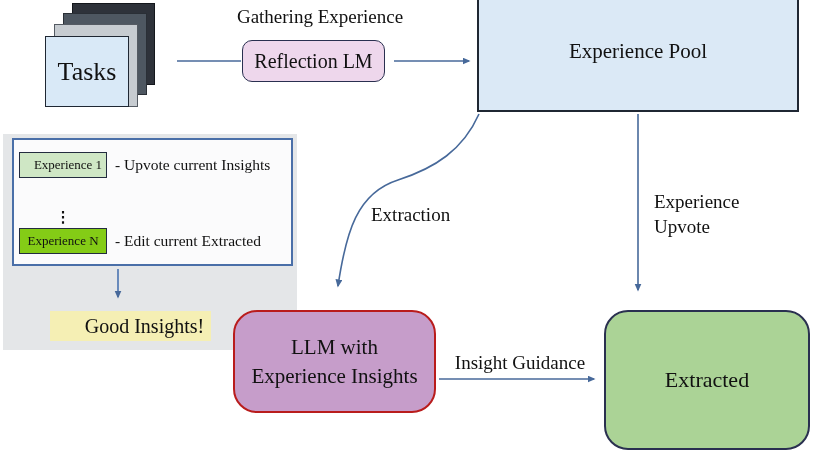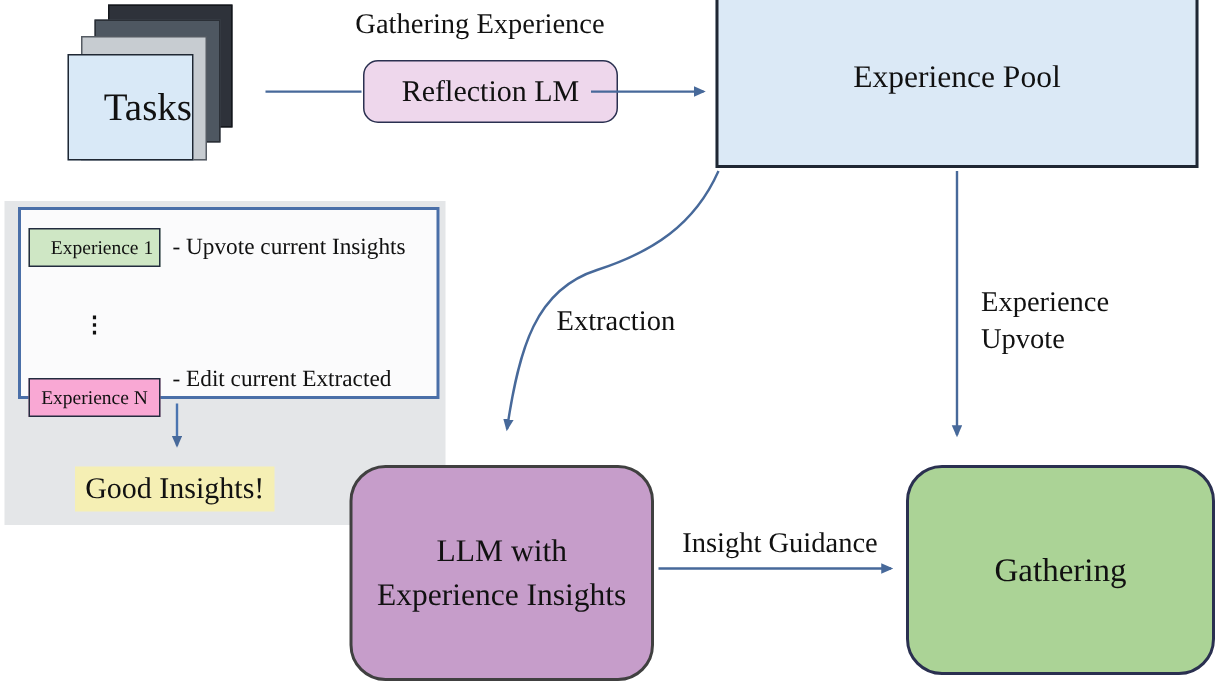--- a/index.html
+++ b/index.html
@@ -13,29 +13,29 @@
   }
   .abs{position:absolute;}
   
   .card{position:absolute;box-sizing:border-box;}
   .card-b1{left:72px;top:3px;width:83px;height:82px;background:#2e323a;border:1px solid #14171c;}
   .card-b2{left:63px;top:13px;width:84px;height:82px;background:#4e5761;border:1px solid #2a2f36;}
   .card-b3{left:54px;top:24px;width:84px;height:83px;background:#c7ccd1;border:1px solid #555b63;}
   .card-front{
     left:45px;top:36px;width:84px;height:71px;
     background:#d9e9f7;border:1.5px solid #1f2733;
-    display:flex;align-items:center;justify-content:flex-end;
+    display:flex;align-items:center;justify-content:center;
     font-size:26px;
   }
   
   .gathering{
     left:222px;top:6px;width:196px;text-align:center;font-size:19px;
   }
   .reflection{
-    left:242px;top:40px;width:170px;height:42px;box-sizing:border-box;
+    left:242px;top:40px;width:143px;height:42px;box-sizing:border-box;
     background:#eed7ec;border:1.6px solid #2a3050;border-radius:10px;
     display:flex;align-items:center;justify-content:center;font-size:20px;
   }
   .pool{
     left:477px;top:-10px;width:322px;height:122px;box-sizing:border-box;
     background:#dbe9f6;border:2px solid #1f2733;
     display:flex;align-items:center;justify-content:center;font-size:21px;
   }
   
   .panel{
@@ -51,31 +51,31 @@
     width:88px;height:26px;box-sizing:border-box;border:1.5px solid #232c3f;
     display:flex;align-items:center;justify-content:center;font-size:13px;flex:0 0 auto;
   }
   .exp-label{font-size:15.5px;white-space:nowrap;}
   .dots{
     position:absolute;left:5px;top:68px;width:88px;text-align:center;
     font-size:15px;font-weight:bold;letter-spacing:0;line-height:18px;
   }
   .good{
     left:50px;top:311px;width:133px;height:30px;background:#f5efb4;
-    display:flex;align-items:center;justify-content:center;font-size:20px;z-index:2;
+    display:flex;align-items:center;justify-content:center;font-size:20px;z-index:2;padding-left:28px;
   }
   
   .lbl{font-size:19px;line-height:25px;}
   .lbl-insights{left:371px;top:202px;}
   .lbl-recall{left:654px;top:189px;}
   .lbl-guidance{left:444px;top:350px;width:152px;text-align:center;}
   
   .llm{
-    left:233px;top:310px;width:203px;height:144px;box-sizing:border-box;
-    background:#c69dca;border:2px solid #404040;border-radius:24px;
+    left:233px;top:310px;width:203px;height:103px;box-sizing:border-box;
+    background:#c69dca;border:2px solid #b91c1c;border-radius:24px;
     display:flex;flex-direction:column;align-items:center;justify-content:center;
     font-size:21px;line-height:29px;text-align:center;z-index:3;
   }
   .eval{
     left:604px;top:310px;width:206px;height:140px;box-sizing:border-box;
     background:#abd396;border:2px solid #2a3050;border-radius:24px;
     display:flex;align-items:center;justify-content:center;font-size:22px;z-index:3;
   }
   
   .arrows{
@@ -109,21 +109,21 @@
 
   <div class="abs inner-box">
     <div class="exp-row" style="top:12px">
       <div class="exp-chip" style="background: rgb(207, 231, 197); padding-left: 10px;">
         <span>Experience 1</span>
       </div>
       <span class="exp-label">- Upvote current Insights</span>
     </div>
     <div class="dots">⋮</div>
     <div class="exp-row" style="top:88px">
-      <div class="exp-chip" style="background: #f9a8d4; margin-top: 24px;">
+      <div class="exp-chip" style="background: #84cc16;">
         <span>Experience N</span>
       </div>
       <span class="exp-label">- Edit current Extracted</span>
     </div>
   </div>
 
   <div class="abs good">
     <span>Good Insights!</span>
   </div>
 
@@ -135,21 +135,21 @@
     <div>Upvote</div>
   </div>
   <div class="abs lbl lbl-guidance">Insight Guidance</div>
 
   <div class="abs llm">
     <div>LLM with</div>
     <div>Experience Insights</div>
   </div>
 
   <div class="abs eval">
-    <span>Gathering</span>
+    <span>Extracted</span>
   </div>
 
   <svg class="arrows" viewBox="0 0 815 457" xmlns="http://www.w3.org/2000/svg">
     <defs>
       <marker id="ah" markerWidth="9" markerHeight="8" refX="6.5" refY="3.5" orient="auto" markerUnits="userSpaceOnUse">
         <path d="M0,0 L8,3.5 L0,7 Z" fill="#47699a"></path>
       </marker>
     </defs>
     <path d="M177,61 H241" stroke="#47699a" stroke-width="1.5" fill="none"></path>
     <path d="M394,61 H469" stroke="#47699a" stroke-width="1.5" fill="none" marker-end="url(#ah)"></path>

